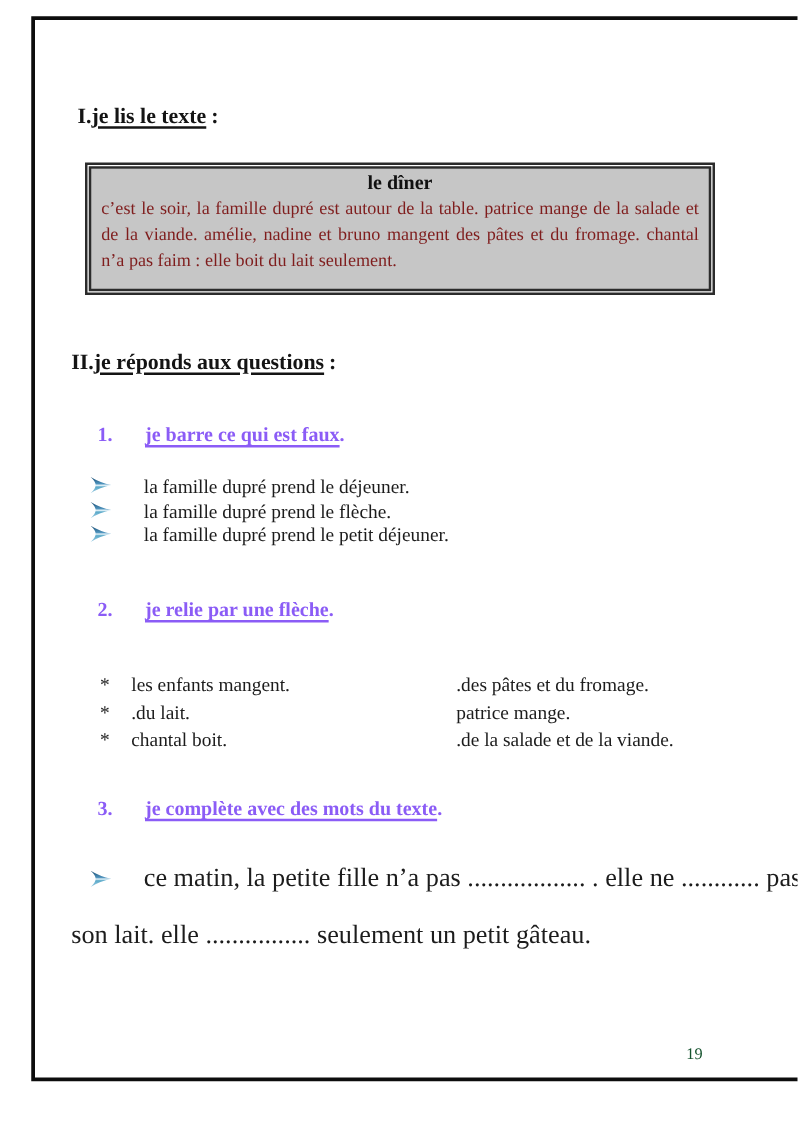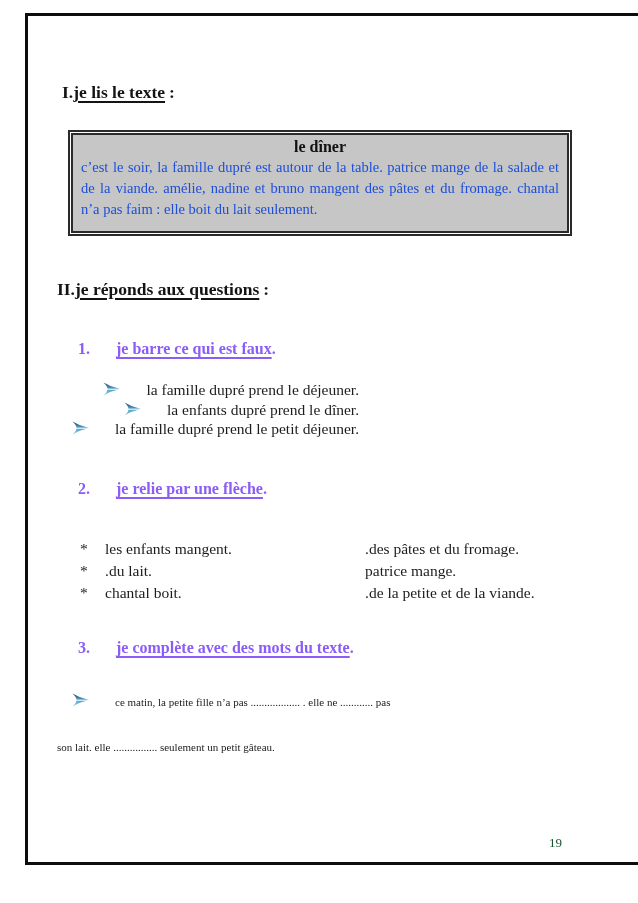--- a/index.html
+++ b/index.html
@@ -46,51 +46,51 @@
     text-align: center;
     font-weight: bold;
     font-size: 16px;
     line-height: 20px;
     color: #111;
   }
   .textbox-body {
     font-size: 14.5px;
     line-height: 21px;
     text-align: justify;
-    color: #1d4ed8;
+    color: #7f1d1d;
   }
 
   .q-title {
     position: absolute;
     font-weight: bold;
     font-size: 16px;
     white-space: nowrap;
     color: #8b5cf6;
   }
   .q1-title { left: 50px; top: 324px; }
   .q2-title { left: 50px; top: 464px; }
   .q3-title { left: 50px; top: 623px; }
   .q-num { display: inline-block; width: 38px; }
 
-  .arrow-list { position: absolute; left: 44px; top: 364px; text-align: right; }
+  .arrow-list { position: absolute; left: 44px; top: 364px; }
   .arrow-row { line-height: 19.5px; font-size: 15.5px; white-space: nowrap; }
   .arrow-ico { display: inline-block; width: 18px; margin-right: 25px; vertical-align: -1px; }
   .arrow-ico svg { display: block; }
 
   .match-list { position: absolute; left: 52px; top: 522px; }
   .match-row {
     display: grid;
     grid-template-columns: 25px 260px auto;
     line-height: 22px;
     font-size: 15.5px;
     white-space: nowrap;
   }
   .star { font-size: 15.5px; }
 
-  .fill-block { position: absolute; left: 29px; top: 676px; width: 540px; font-size: 11px; }
+  .fill-block { position: absolute; left: 29px; top: 676px; width: 540px; font-size: 21px; }
   .fill-line1 { padding-left: 15px; line-height: 20px; white-space: nowrap; }
   .fill-line2 { margin-top: 25px; line-height: 20px; white-space: nowrap; }
 
   .page-number {
     position: absolute;
     left: 521px; top: 819px;
     font-size: 13px;
     color: #14532d;
   }
   .svg-defs { position: absolute; width: 0; height: 0; overflow: hidden; }
@@ -131,21 +131,21 @@
 
   <div class="arrow-list">
     <div class="arrow-row">
       <span class="arrow-ico"><svg width="18" height="14" viewBox="0 0 18 14">
             <path d="M0.5,0.5 Q8,5 17,7 Q8,9 0.5,13.5 Q4.5,10 4.5,7 Q4.5,4 0.5,0.5 Z" fill="url(#arrowGrad)"></path>
           </svg></span><span>la famille dupré prend le déjeuner.</span>
     </div>
     <div class="arrow-row">
       <span class="arrow-ico"><svg width="18" height="14" viewBox="0 0 18 14">
             <path d="M0.5,0.5 Q8,5 17,7 Q8,9 0.5,13.5 Q4.5,10 4.5,7 Q4.5,4 0.5,0.5 Z" fill="url(#arrowGrad)"></path>
-          </svg></span><span>la enfants dupré prend le dîner.</span>
+          </svg></span><span>la famille dupré prend le flèche.</span>
     </div>
     <div class="arrow-row">
       <span class="arrow-ico"><svg width="18" height="14" viewBox="0 0 18 14">
             <path d="M0.5,0.5 Q8,5 17,7 Q8,9 0.5,13.5 Q4.5,10 4.5,7 Q4.5,4 0.5,0.5 Z" fill="url(#arrowGrad)"></path>
           </svg></span><span>la famille dupré prend le petit déjeuner.</span>
     </div>
   </div>
 
   <div class="q-title q2-title">
     <span class="q-num">2.</span><span class="u">je relie par une flèche</span><span>.</span>
@@ -158,21 +158,21 @@
       <span>.des pâtes et du fromage.</span>
     </div>
     <div class="match-row">
       <span class="star">*</span>
       <span>.du lait.</span>
       <span>patrice mange.</span>
     </div>
     <div class="match-row">
       <span class="star">*</span>
       <span>chantal boit.</span>
-      <span>.de la petite et de la viande.</span>
+      <span>.de la salade et de la viande.</span>
     </div>
   </div>
 
   <div class="q-title q3-title">
     <span class="q-num">3.</span><span class="u">je complète avec des mots du texte</span><span>.</span>
   </div>
 
   <div class="fill-block">
     <div class="fill-line1">
       <span class="arrow-ico"><svg width="18" height="14" viewBox="0 0 18 14">

